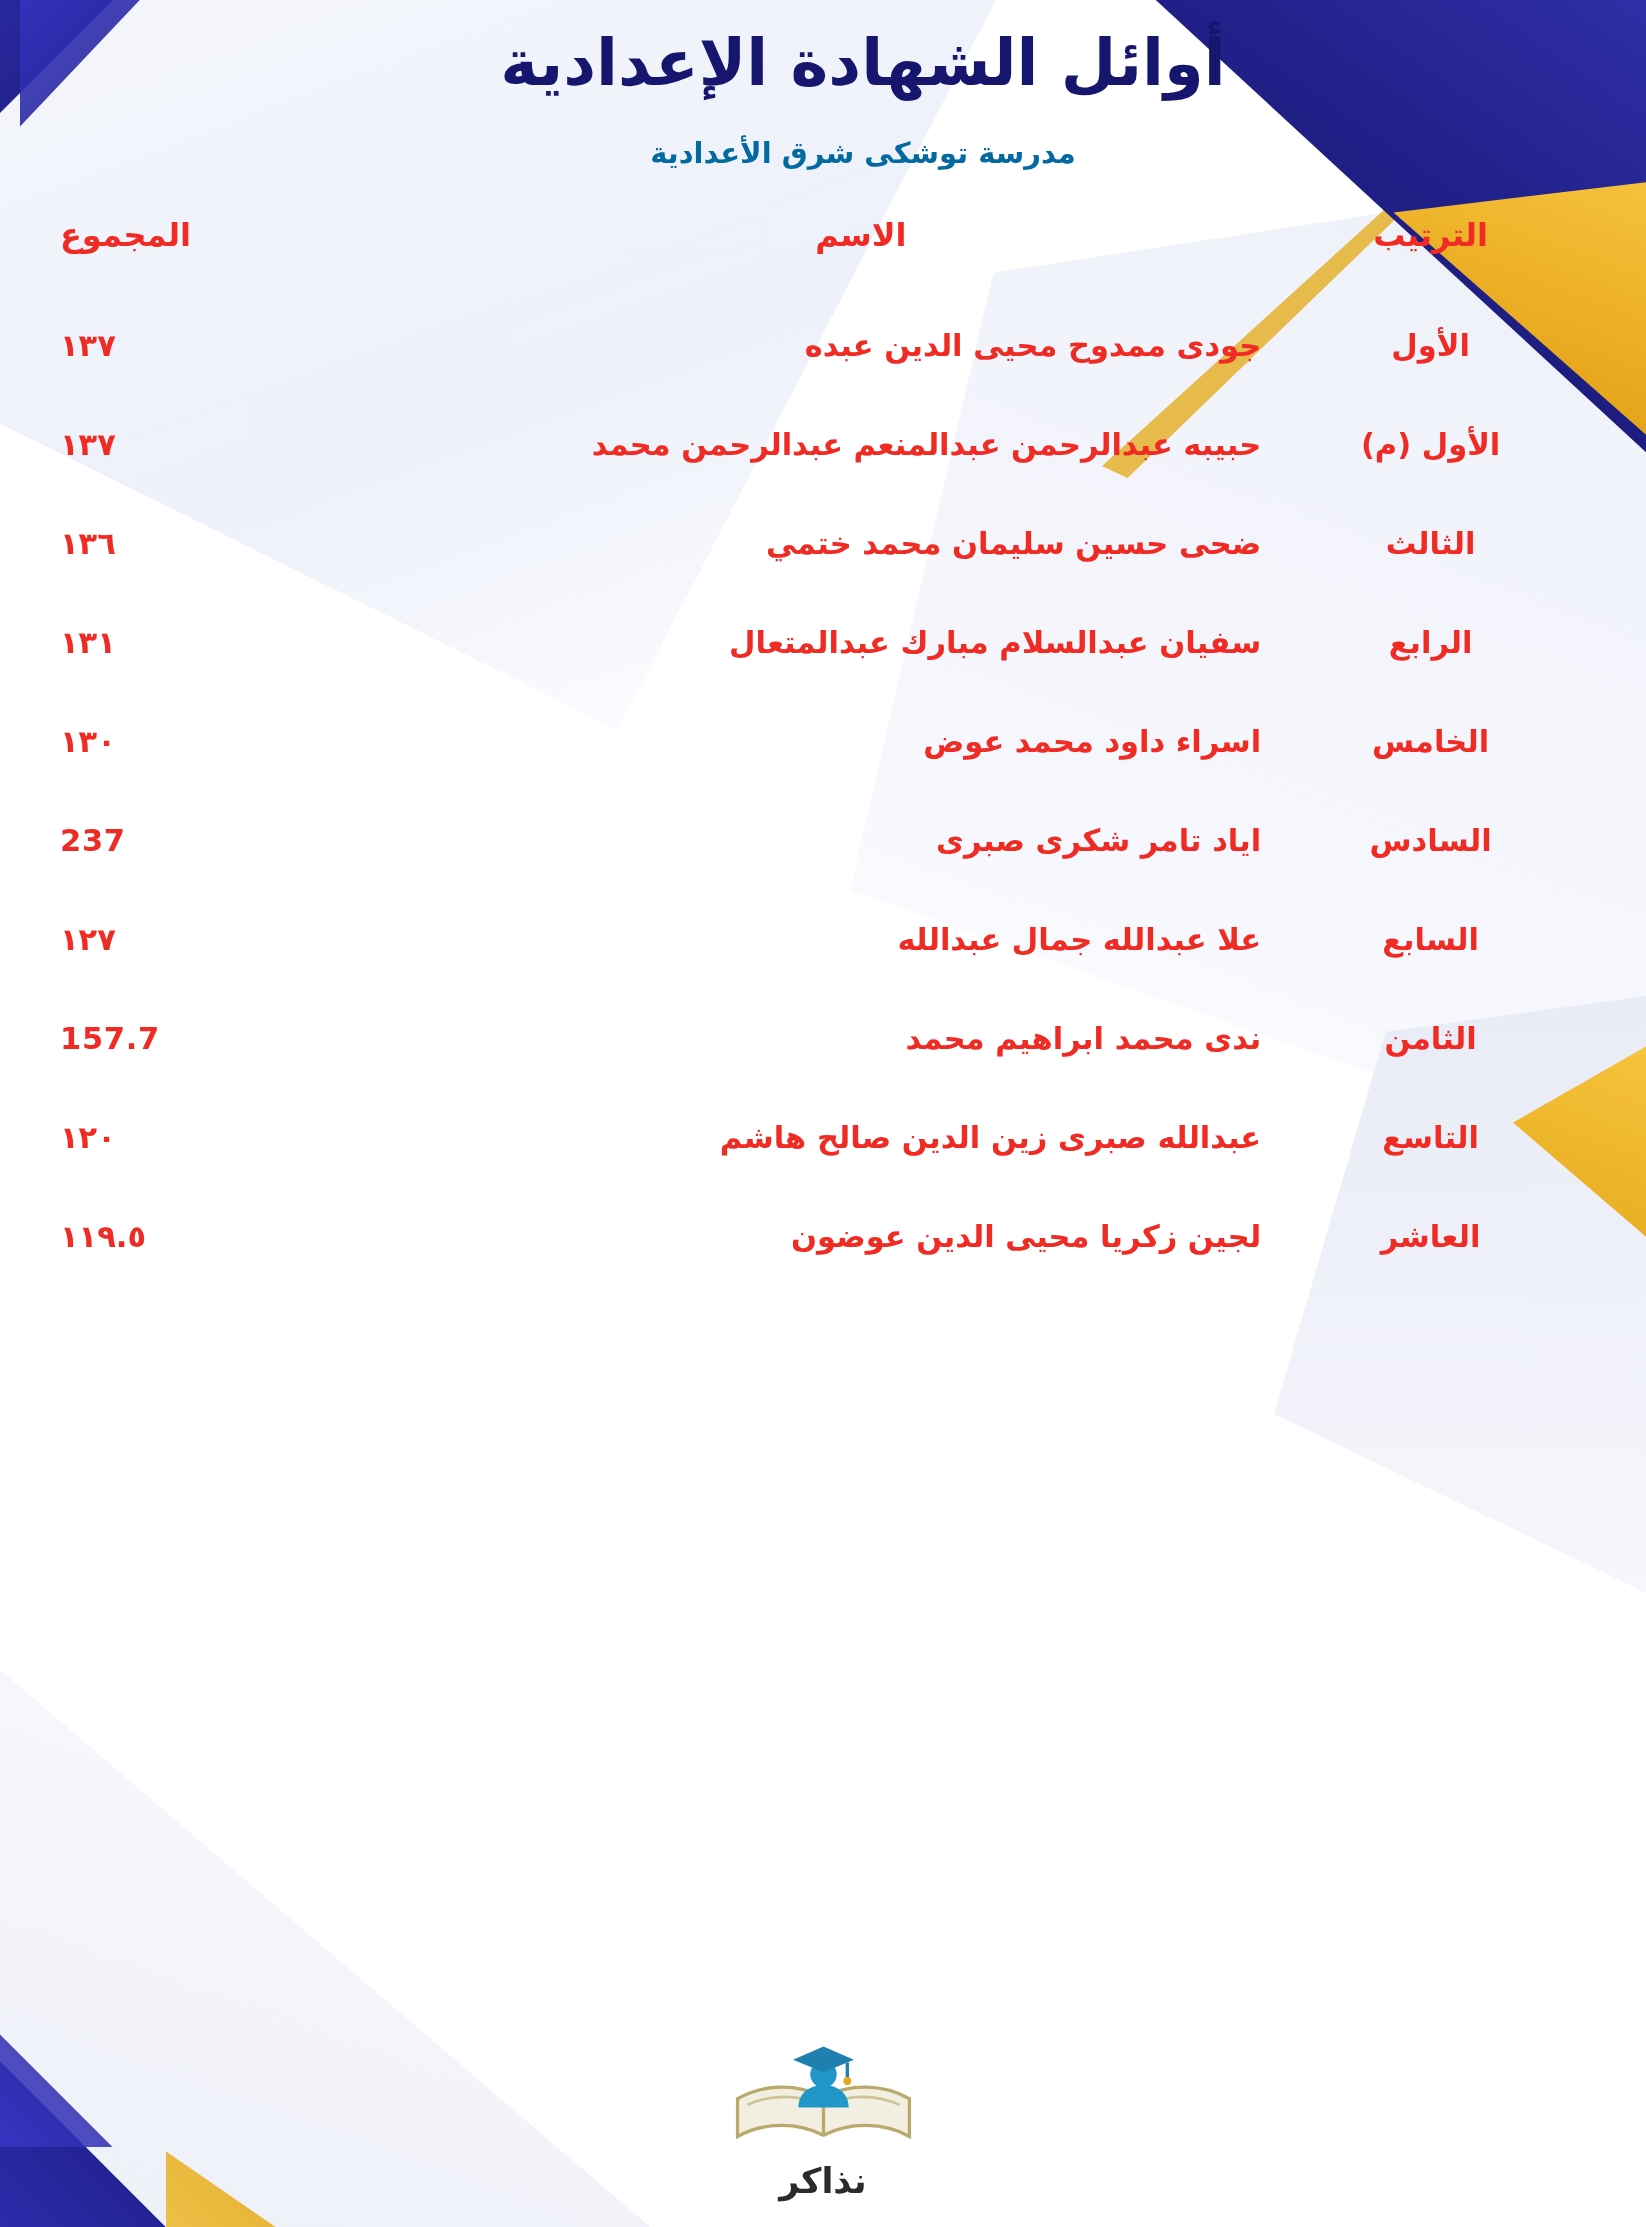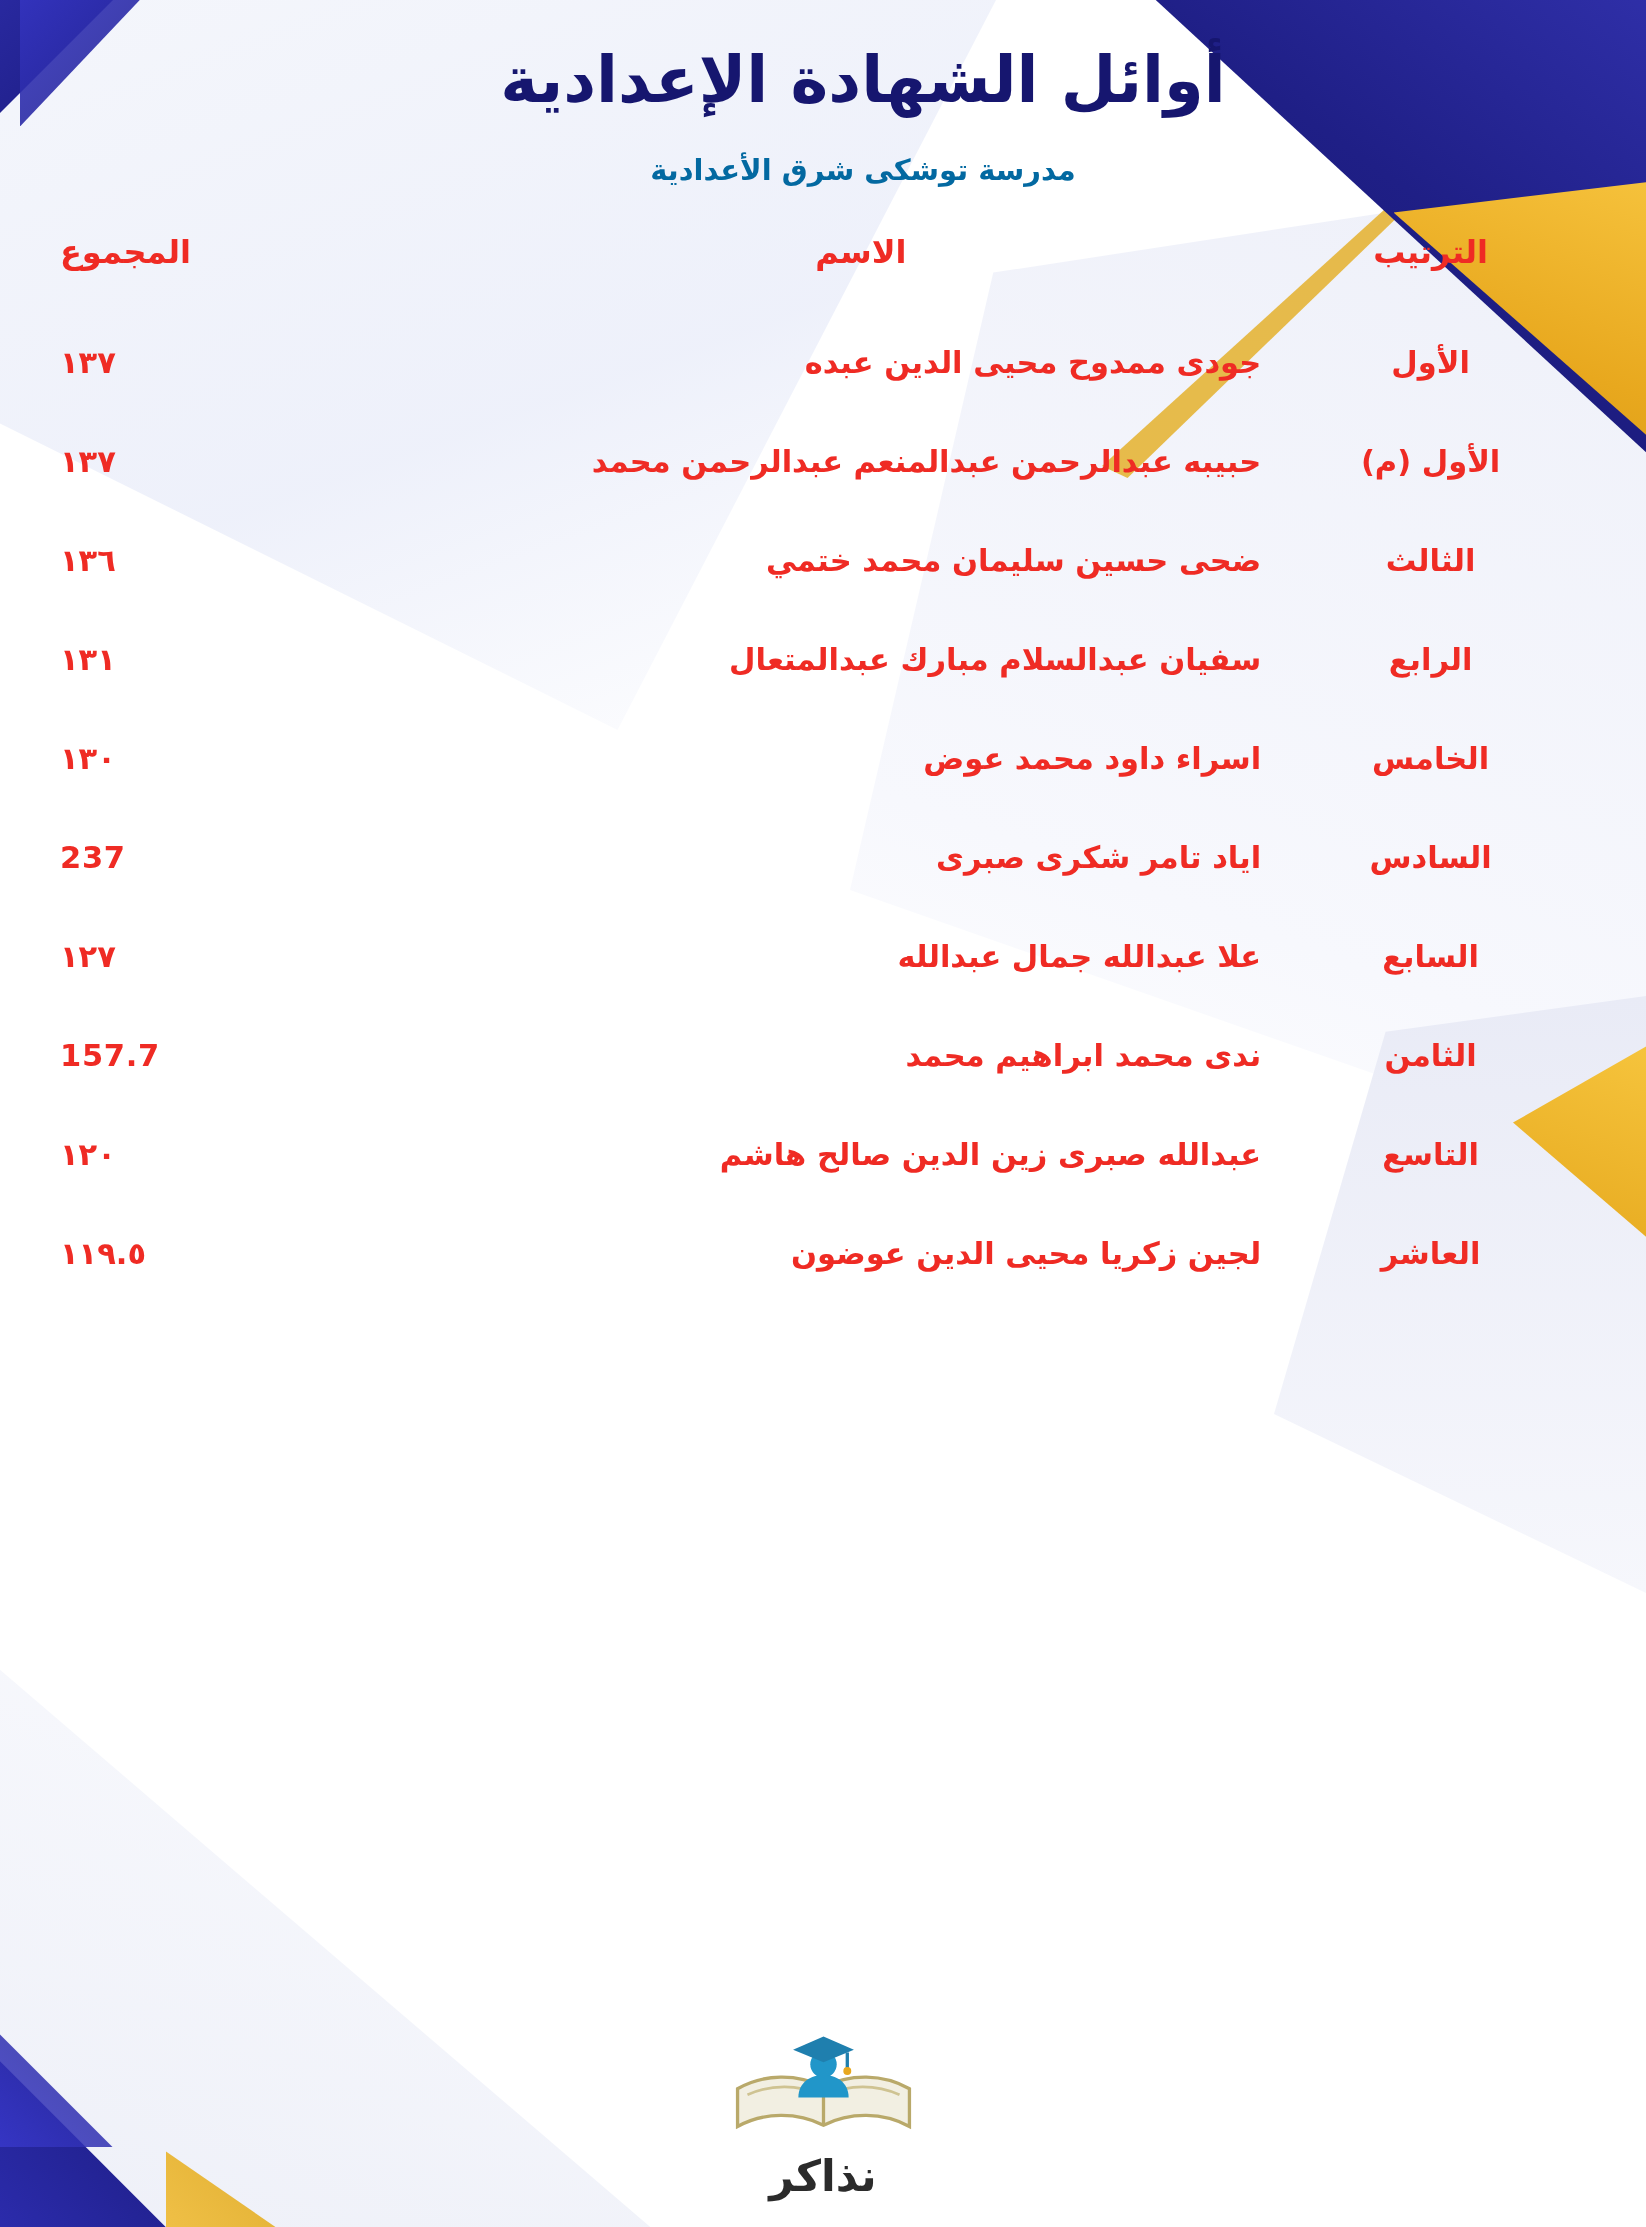--- a/index.html
+++ b/index.html
@@ -123,21 +123,21 @@
     width: 119px; height: 100px;
     background: linear-gradient(45deg, #f0bb33 0%, #dda519 100%);
     clip-path: polygon(0 100%, 100% 100%, 0 18%);
     opacity:.9;
   }
 
   
   .header {
     position: relative;
     z-index: 3;
-    padding-top: 44px;
+    padding-top: 27px;
     text-align: center;
   }
   .title {
     font-size: 64px;
     font-weight: bold;
     color: #16166f;
     letter-spacing: 0;
     line-height: 1.15;
     direction: rtl;
     padding-left: 80px;
@@ -188,21 +188,21 @@
     left: 0; right: 0;
     bottom: 26.5px;
     z-index: 4;
     text-align: center;
   }
   .logo-mark {
     display: inline-block;
   }
   .brand {
     margin-top: 4px;
-    font-size: 43px;
+    font-size: 35px;
     font-weight: bold;
     color: #2b2b2b;
     direction: rtl;
   }
 </style>
 </head>
 <body>
 
 <div class="page">
 

